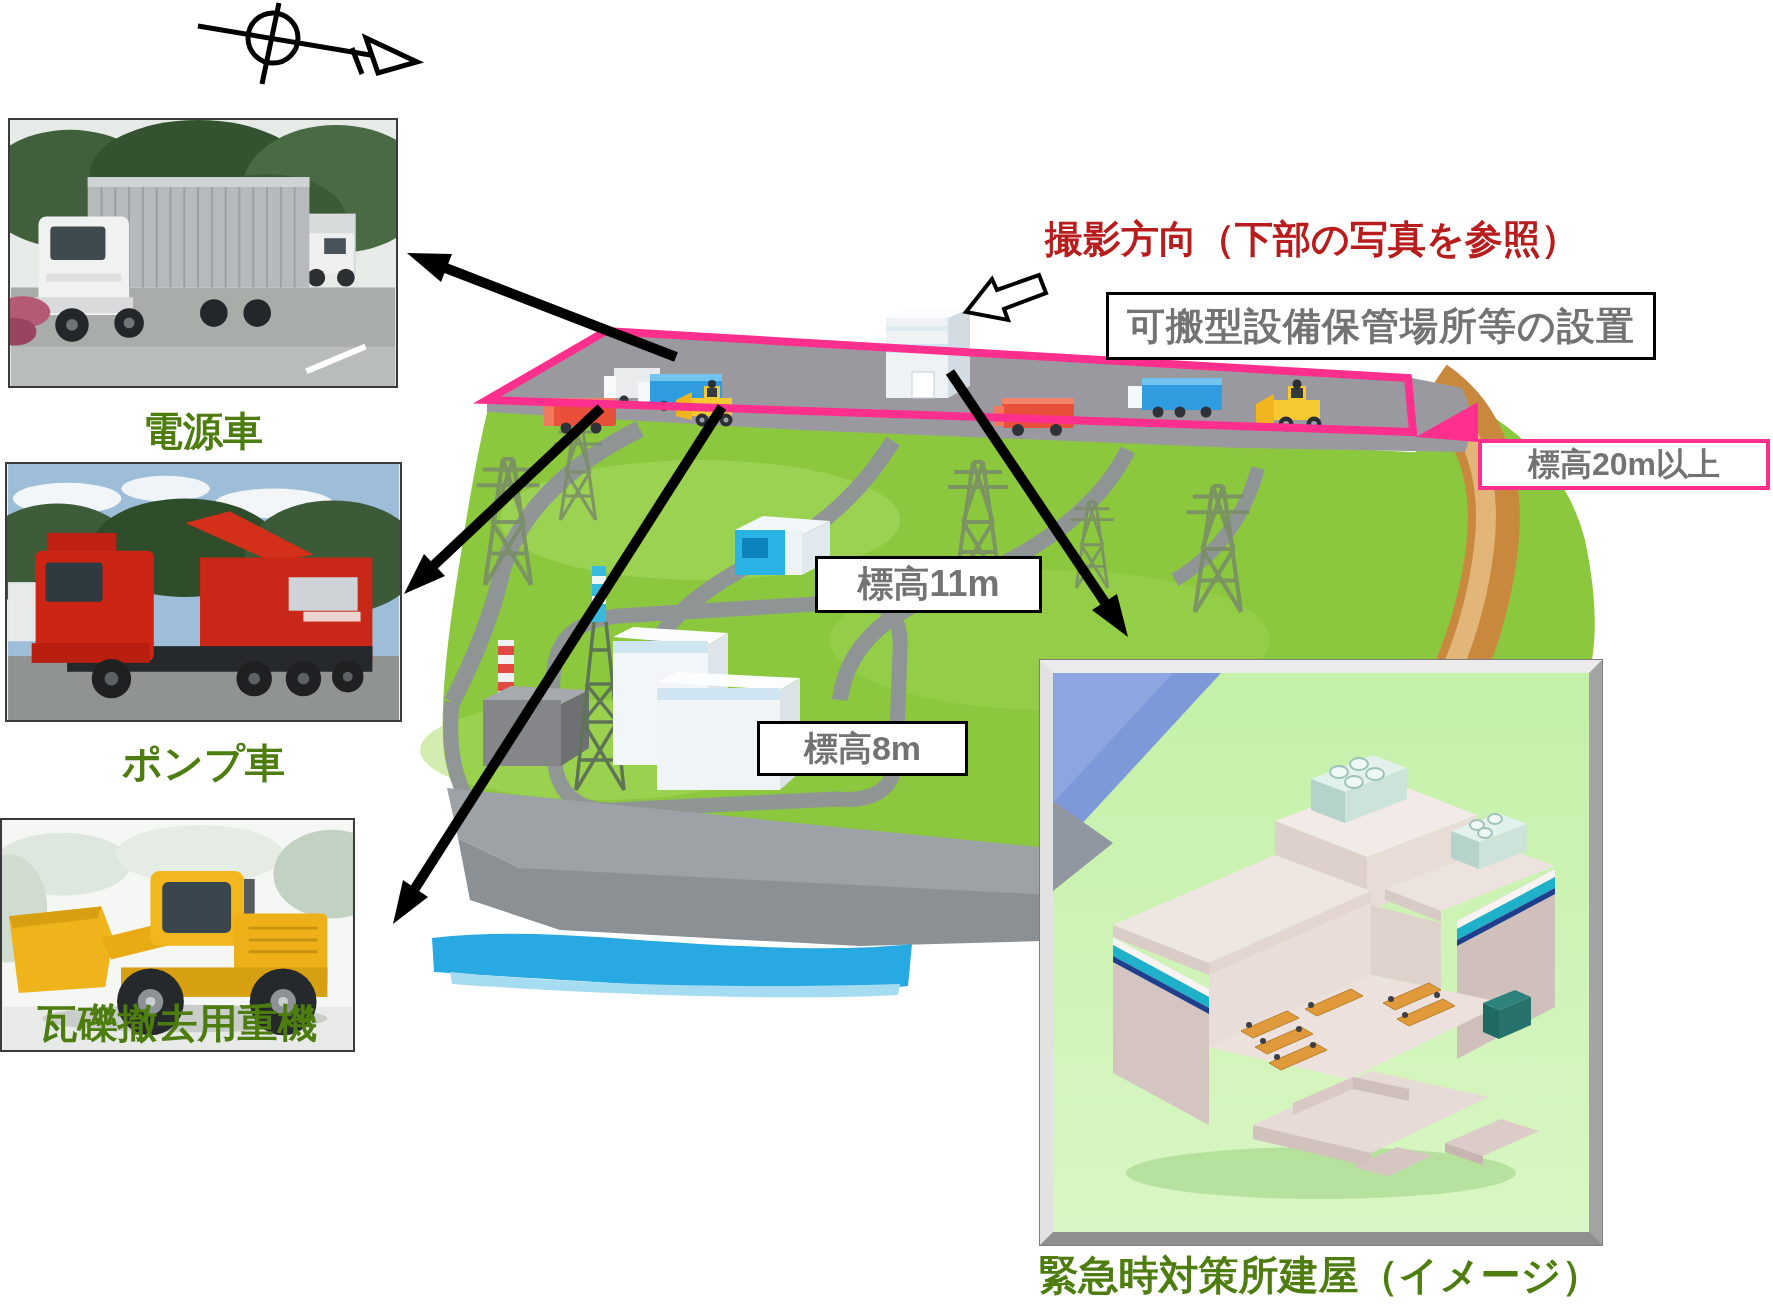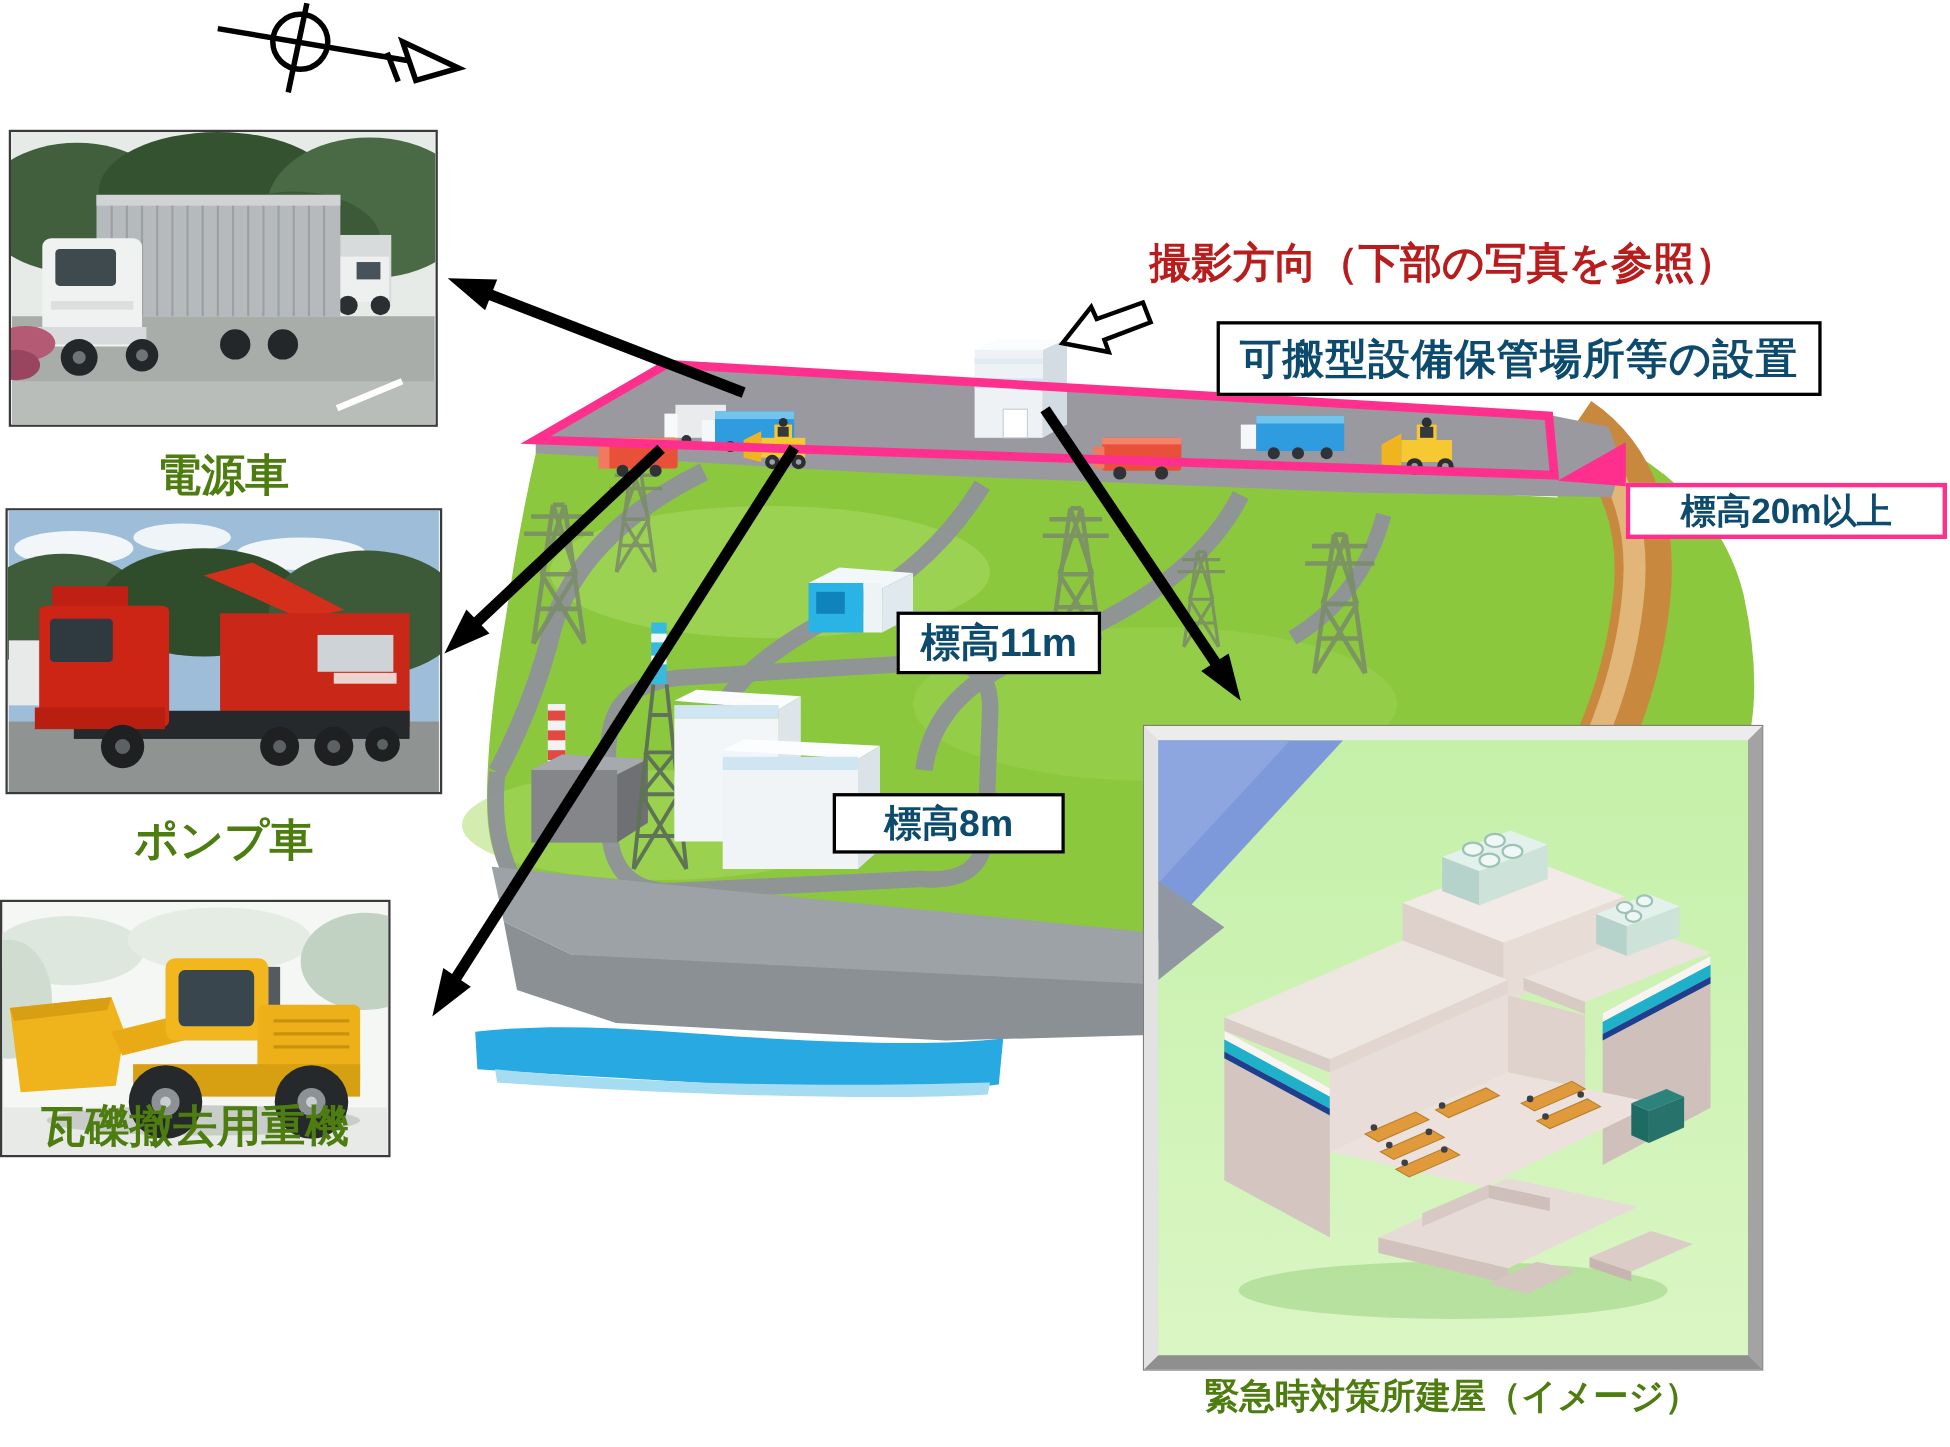--- a/index.html
+++ b/index.html
@@ -4,21 +4,21 @@
 <style>
   html,body{margin:0;padding:0;background:#fff;}
   .stage{position:relative;width:1773px;height:1315px;background:#ffffff;overflow:hidden;
          font-family:"Liberation Sans","DejaVu Sans",sans-serif;}
   svg{display:block;}
   .main-svg{position:absolute;left:0;top:0;z-index:1;}
   .photo{position:absolute;z-index:2;border:2px solid #3a3a3a;box-sizing:border-box;background:#eee;overflow:hidden;}
   .cap{position:absolute;z-index:2;font-weight:bold;color:#4d7c0f;text-align:center;white-space:nowrap;}
   .note-text{position:absolute;z-index:3;font-weight:bold;color:#b91c1c;white-space:nowrap;}
   .box-label{position:absolute;z-index:3;background:#fff;border:3px solid #000;box-sizing:border-box;
-             font-weight:bold;color:#0c4a6e;text-align:center;display:flex;align-items:center;justify-content:center;white-space:nowrap;}
+             font-weight:bold;color:#737373;text-align:center;display:flex;align-items:center;justify-content:center;white-space:nowrap;}
   .box-pink{border:4px solid #ff2f8e;}
   .frame{position:absolute;z-index:2;box-sizing:border-box;
          border:13px solid #c9c9c9;border-top-color:#ececec;border-left-color:#e2e2e2;
          border-right-color:#a3a3a3;border-bottom-color:#8f8f8f;outline:1px solid #7e7e7e;background:#c9f2ae;}
 </style>
 </head>
 <body>
 
 <div class="stage">
 
@@ -307,21 +307,21 @@
     </svg>
   </div>
   <div class="cap" style="left:0px;top:996px;width:355px;font-size:40px;">瓦礫撤去用重機</div>
 
   <div class="note-text" style="left:1045px;top:214px;font-size:38px;">撮影方向（下部の写真を参照）</div>
 
   <div class="box-label" style="left:1106px;top:292px;height:68px;padding:0 18px;font-size:38px;letter-spacing:1px;">可搬型設備保管場所等の設置</div>
 
   <div class="box-label box-pink" style="left:1478px;top:391px;width:292px;height:51px;font-size:32px;margin-top:48px;">標高20m以上</div>
 
-  <div class="box-label" style="left:815px;top:556px;width:186px;height:57px;font-size:36px;">標高11m</div>
+  <div class="box-label" style="left:815px;top:556px;width:227px;height:57px;font-size:36px;">標高11m</div>
 
   <div class="box-label" style="left:757px;top:721px;width:211px;height:55px;font-size:34px;">標高8m</div>
 
   <div class="frame" style="left:1040px;top:660px;width:562px;height:585px;">
     <svg width="536" height="559" viewBox="0 0 536 559">
       <defs>
         <linearGradient id="bgGr" x1="0" y1="0" x2="0" y2="1">
           <stop offset="0" stop-color="#c4f0a8"></stop>
             <stop offset="1" stop-color="#daf6c4"></stop>
         </linearGradient>
@@ -411,15 +411,15 @@
         <polygon points="200,452 318,398 436,424 318,480" fill="#e7dbd7"></polygon>
         <polygon points="240,430 300,404 300,416 240,442" fill="#d8c9c4"></polygon>
         <polygon points="300,404 356,416 356,428 300,416" fill="#cfbfba"></polygon>
         <polygon points="200,452 200,466 318,494 318,480" fill="#d2c2bd"></polygon>
         <polygon points="392,470 448,446 486,458 430,483" fill="#dbccc7"></polygon>
         <polygon points="392,470 430,483 430,492 392,479" fill="#c6b5b0"></polygon>
         <polygon points="300,494 344,474 380,482 336,503" fill="#d5c6c1"></polygon>
       </g>
     </svg>
   </div>
-  <div class="cap" style="left:1020px;top:1248px;width:600px;font-size:32px;">緊急時対策所建屋（イメージ）</div>
+  <div class="cap" style="left:1020px;top:1248px;width:600px;font-size:40px;">緊急時対策所建屋（イメージ）</div>
 
 </div>
 
 </body></html>

